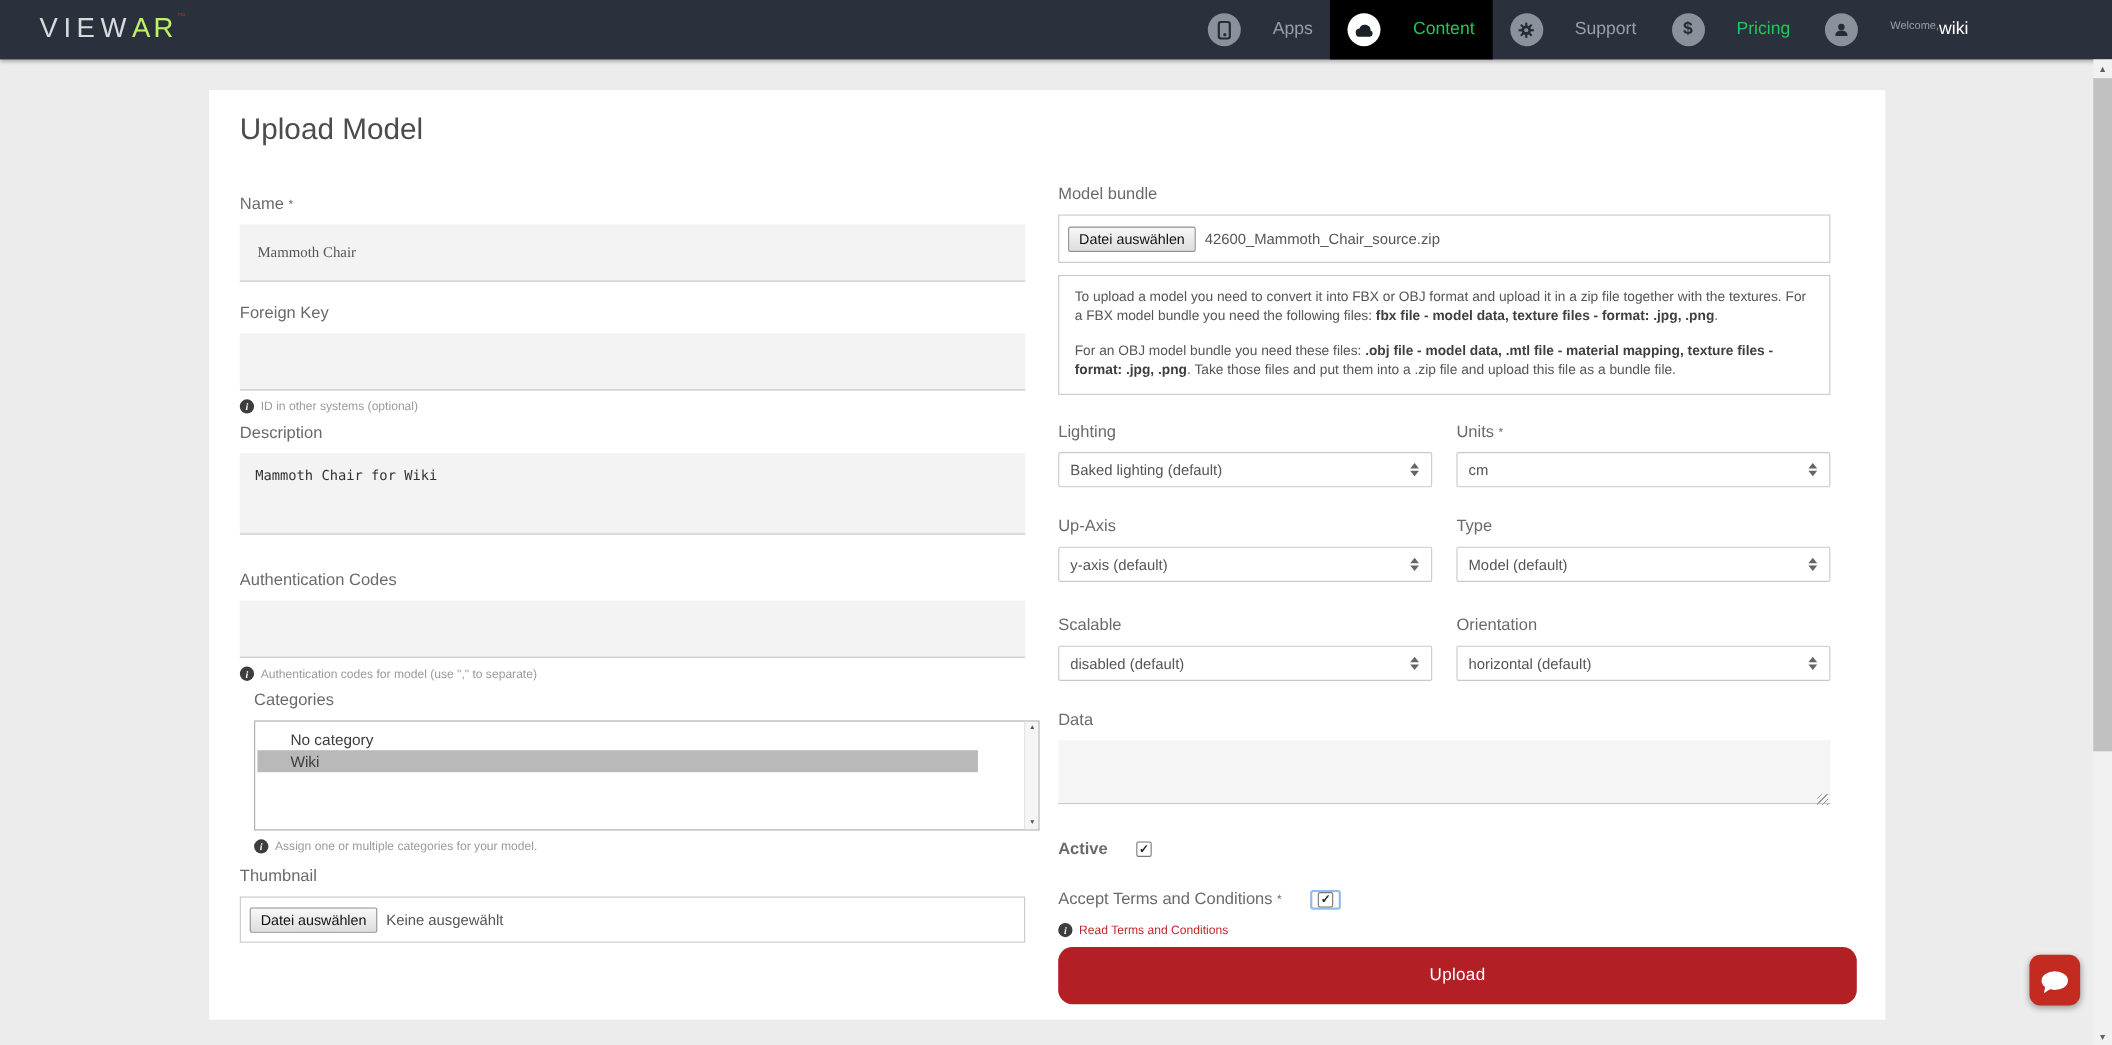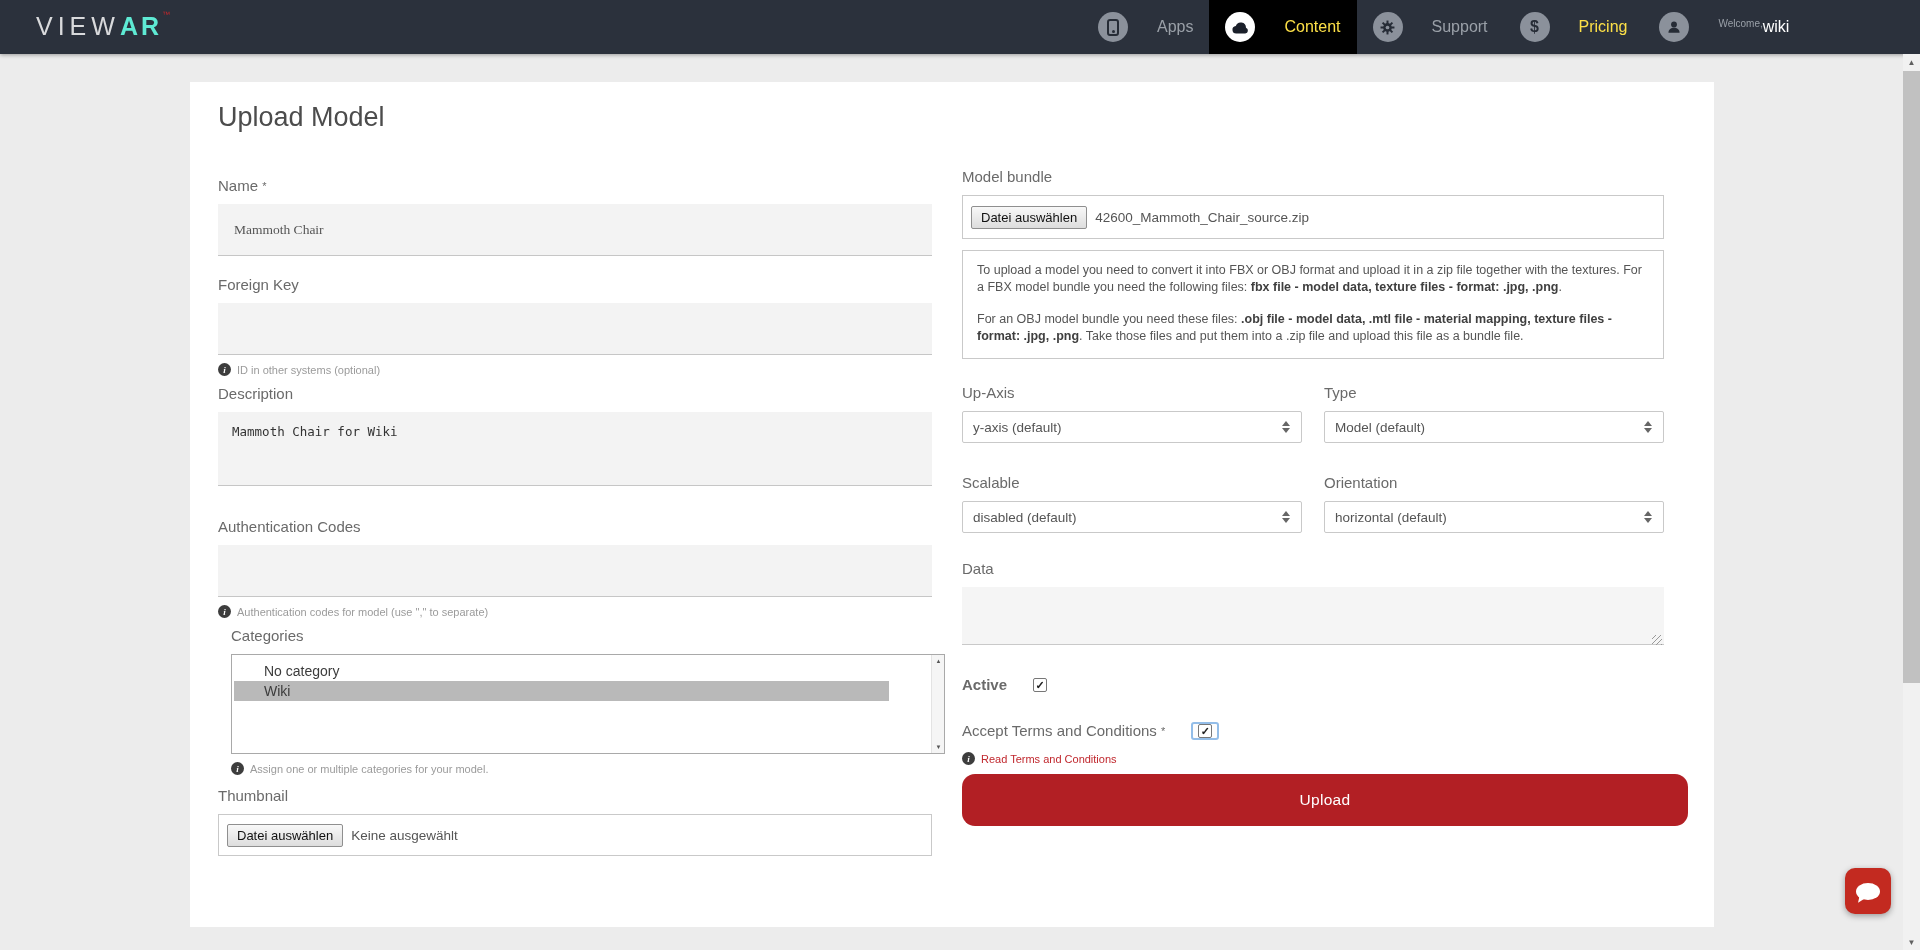--- a/index.html
+++ b/index.html
@@ -4,31 +4,31 @@
 <style>
   * { margin:0; padding:0; box-sizing:border-box; }
   html,body { width:1920px; height:950px; overflow:hidden; }
   body { font-family:"Liberation Sans", sans-serif; background:#ececec; position:relative; }
 
   
   .nav { position:absolute; top:0; left:0; width:1920px; height:54px; background:#2b313c;
          box-shadow:0 1px 4px rgba(0,0,0,.35); z-index:20; }
   .logo { position:absolute; left:36px; top:12px; font-weight:300; font-size:25px; letter-spacing:5px;
           color:#d9dadc; cursor:pointer; }
-  .logo .logo-ar { color:#5eead4; font-weight:700; letter-spacing:3px;margin-top:48px; }
+  .logo .logo-ar { color:#bef264; font-weight:400; letter-spacing:3px;margin-top:48px; }
   .logo .logo-tm { color:#c1272b; font-size:8px; vertical-align:top; letter-spacing:0; position:relative; top:-2px; }
   .nav-items { position:absolute; left:1082px; top:0; height:54px; display:flex; align-items:stretch; }
   .nav-item { display:flex; align-items:center; padding:0 16px; cursor:pointer;gap:20px; }
   .nav-item.active { background:#000; }
   .icon-circle { width:30px; height:30px; border-radius:50%; background:#8b919b; display:flex;
                  align-items:center; justify-content:center; margin-right:9px; flex:0 0 auto; }
   .icon-circle.white { background:#ffffff; }
   .icon-circle svg { display:block; }
   .nav-label { font-size:16px; font-weight:300; color:#9aa0a8; }
-  .nav-label.bright { color:#fde047; }
+  .nav-label.bright { color:#22c55e; }
   .tablet-glyph { width:12px; height:17px; border:2px solid #262c36; border-radius:3px; position:relative; }
   .tablet-glyph:after { content:""; position:absolute; left:50%; bottom:1px; width:3px; height:3px;
                         margin-left:-1.5px; border-radius:50%; background:#262c36; }
   .dollar-glyph:after { content:"$"; font-size:16px; font-weight:bold; color:#262c36; }
   .user-block { display:flex; flex-direction:row; justify-content:center; line-height:1.1; }
   .user-welcome { font-size:10px; color:#9aa0a8; font-weight:300; }
   .user-name { font-size:16px; color:#ffffff; font-weight:300; }
 
   
   .scrollbar { position:absolute; top:54px; right:0; width:17px; height:896px; background:#f1f1f1; z-index:30; }
@@ -262,20 +262,36 @@
         <span class="file-btn">Datei auswählen</span>
         <span class="file-name">42600_Mammoth_Chair_source.zip</span>
       </div>
     </div>
 
     <div class="infobox">
       <div><span>To upload a model you need to convert it into FBX or OBJ format and upload it in a zip file together with the textures. For a FBX model bundle you need the following files: </span><b>fbx file - model data, texture files - format: .jpg, .png</b><span>.</span></div>
       <div class="para2"><span>For an OBJ model bundle you need these files: </span><b>.obj file - model data, .mtl file - material mapping, texture files - format: .jpg, .png</b><span>. Take those files and put them into a .zip file and upload this file as a bundle file.</span></div>
     </div>
 
+    <div class="sel-row m28">
+      <div class="sel-col">
+        <div class="f-label">Lighting</div>
+        <div class="select">
+          <span>Baked lighting (default)</span>
+            <span class="spinner"></span>
+        </div>
+      </div>
+      <div class="sel-col">
+        <div class="f-label"><span>Units</span> <span class="req">*</span></div>
+        <div class="select">
+          <span>cm</span>
+            <span class="spinner"></span>
+        </div>
+      </div>
+    </div>
 
     <div class="sel-row m32">
       <div class="sel-col">
         <div class="f-label">Up-Axis</div>
         <div class="select">
           <span>y-axis (default)</span>
             <span class="spinner"></span>
         </div>
       </div>
       <div class="sel-col">

